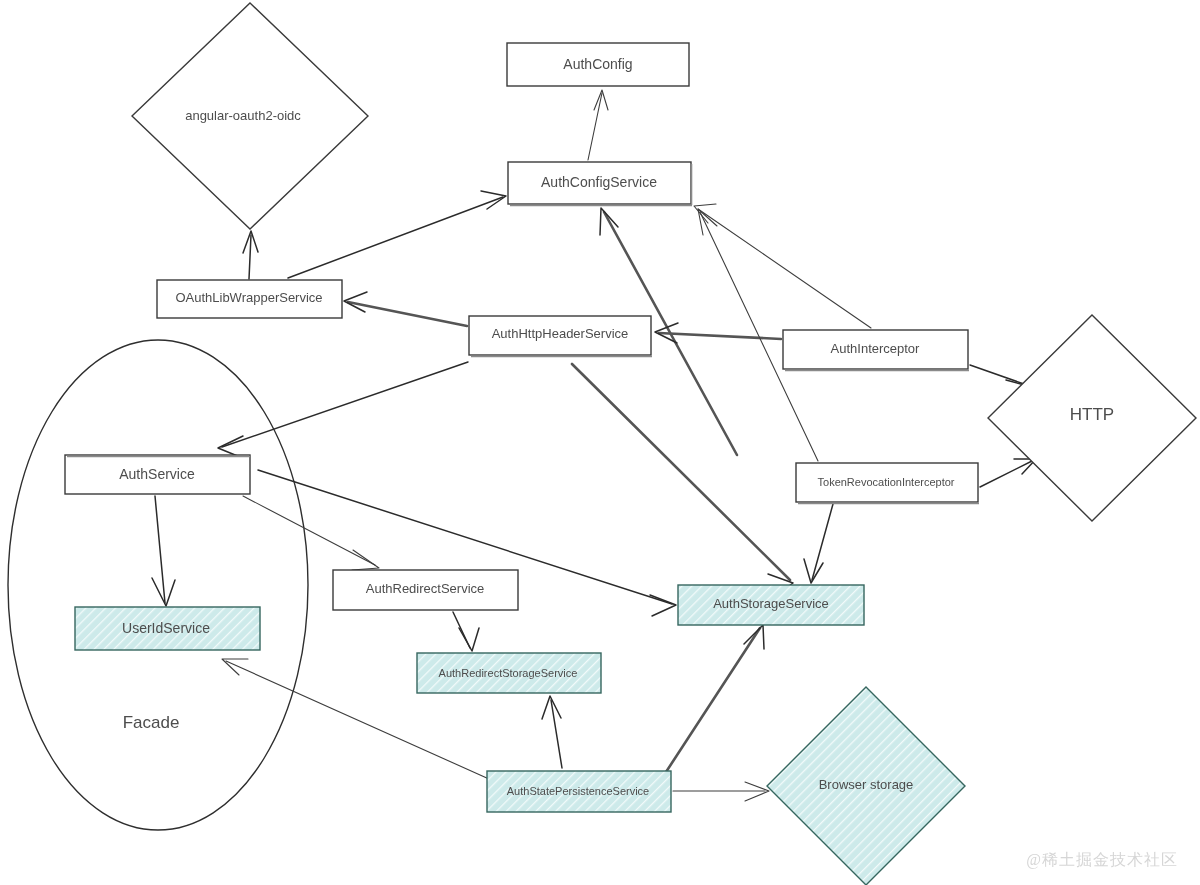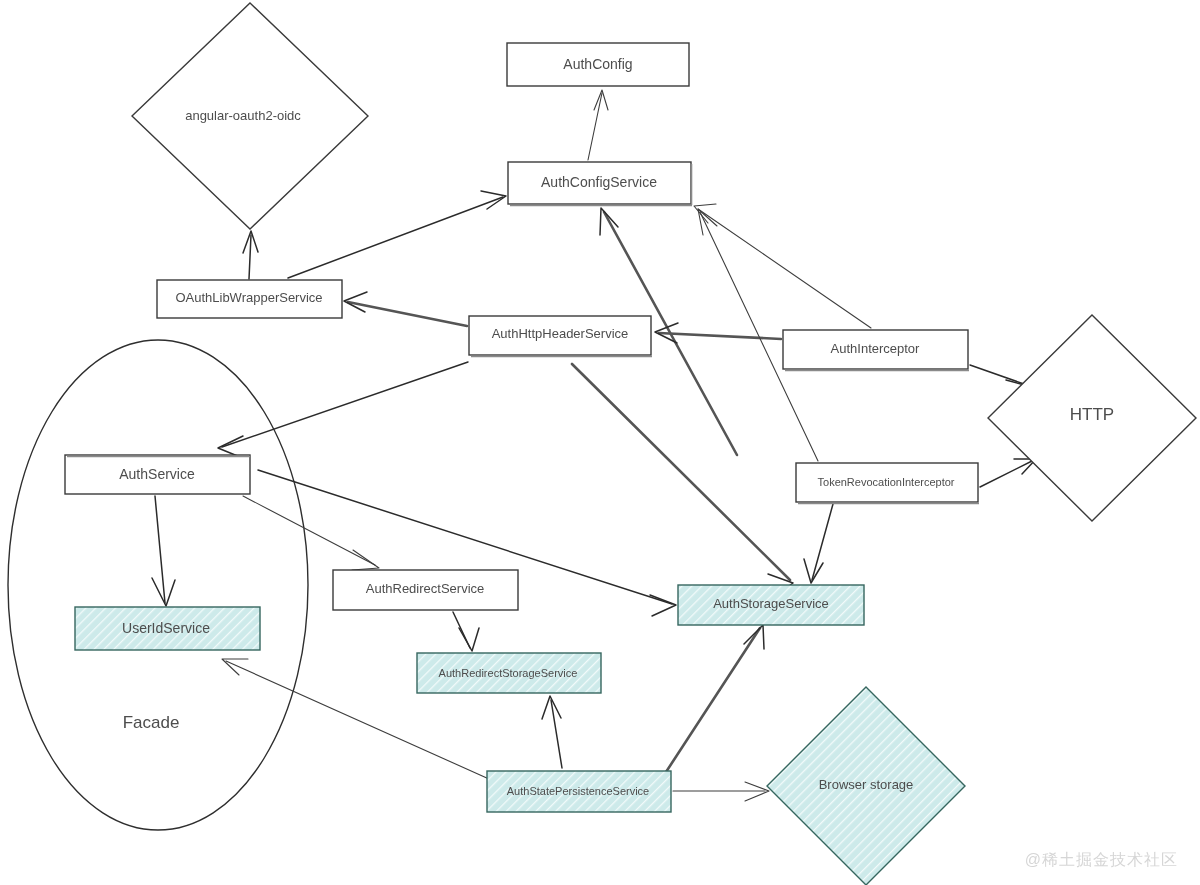--- a/index.html
+++ b/index.html
@@ -96,21 +96,21 @@
     stroke: #8a8a8a;
     stroke-width: 1.6;
     fill: none;
   }
   .watermark {
     position: absolute;
     right: 22px;
     bottom: 14px;
     color: #d6d6d6;
     font-size: 16px;
-    font-family: Liberation Sans, sans-serif;
+    font-family: Liberation Serif, serif;
     letter-spacing: 1px;
     user-select: none;
   }
 </style>
 </head>
 <body>
 
 <div id="canvas-wrap">
 
   <svg id="diagram" viewBox="0 0 1200 885">

